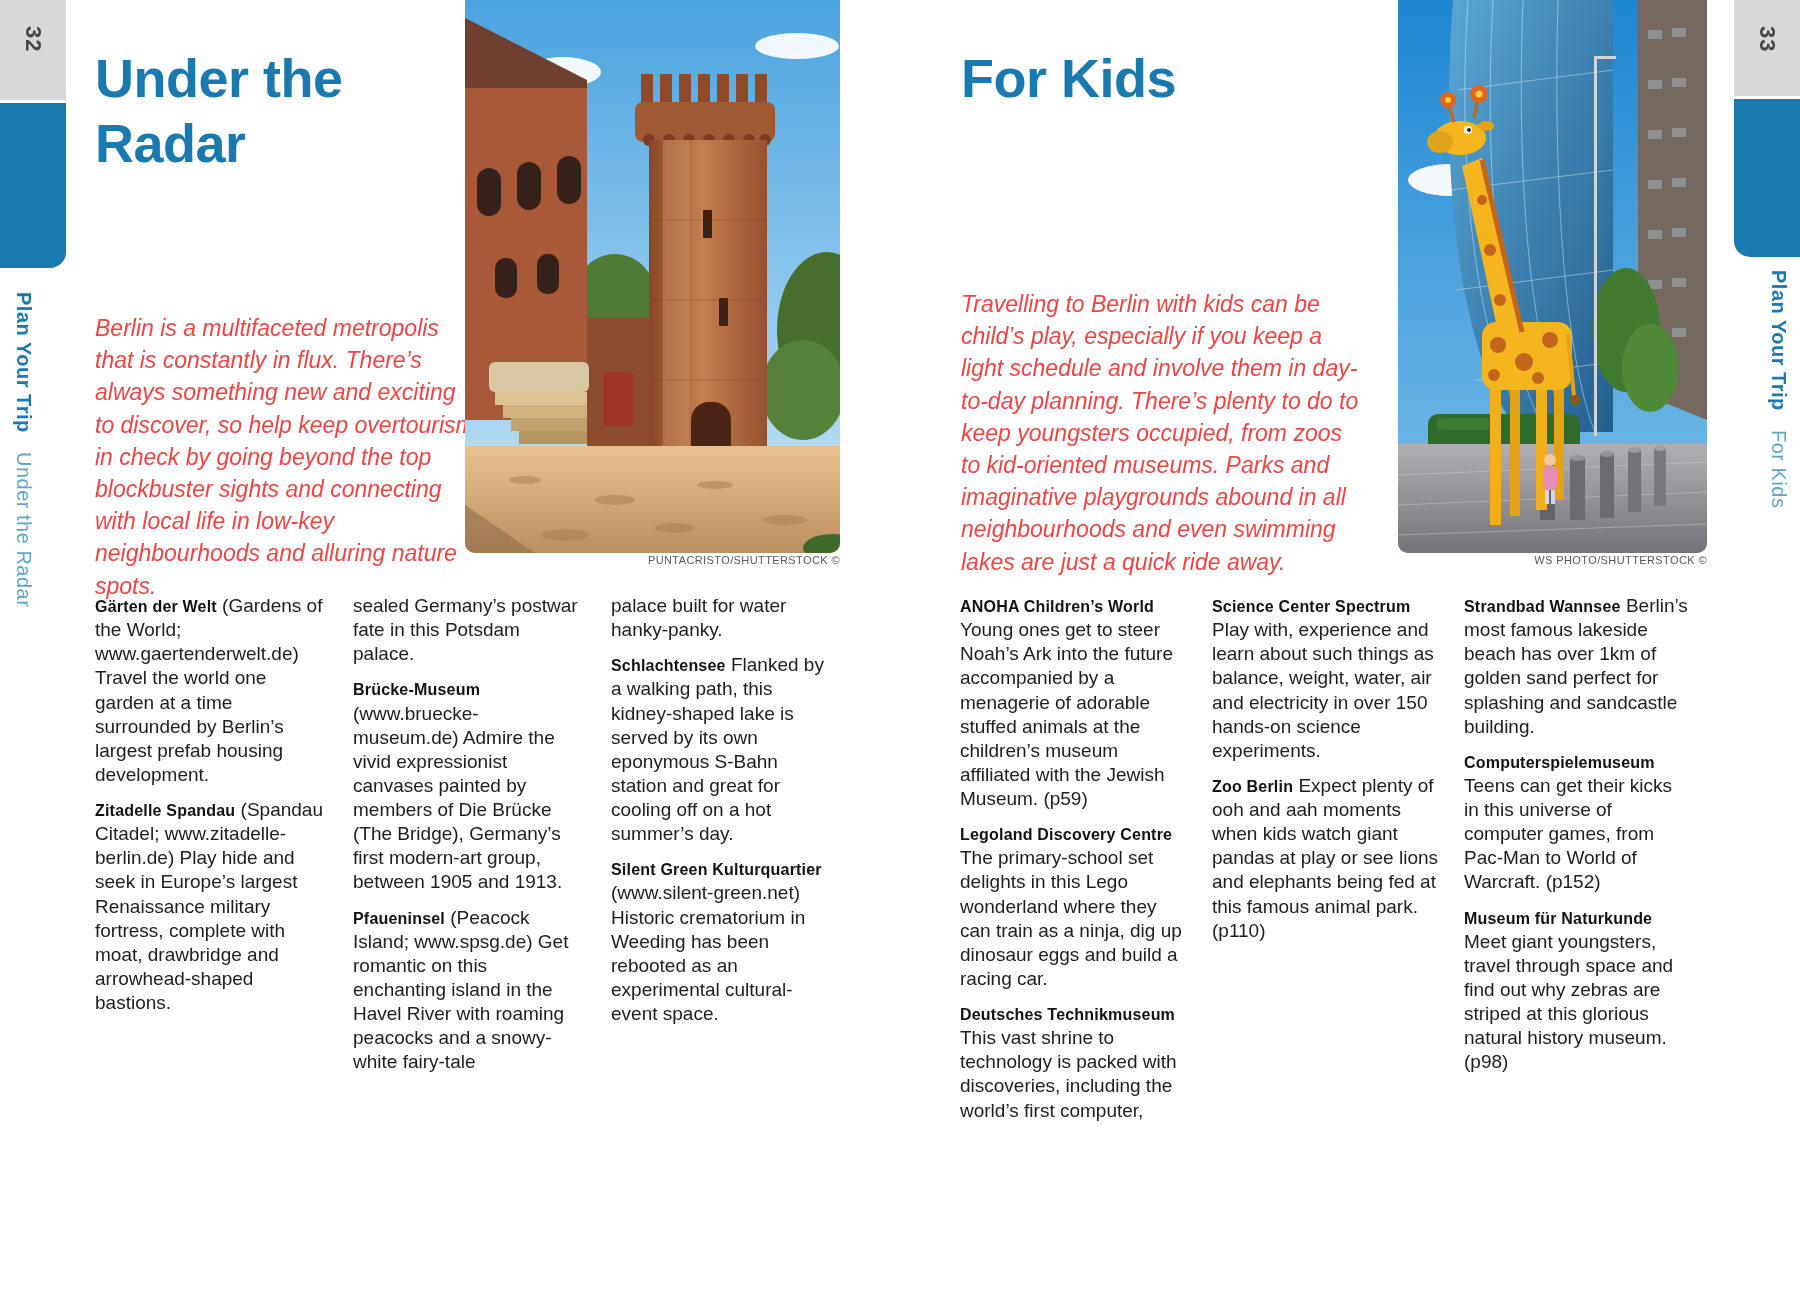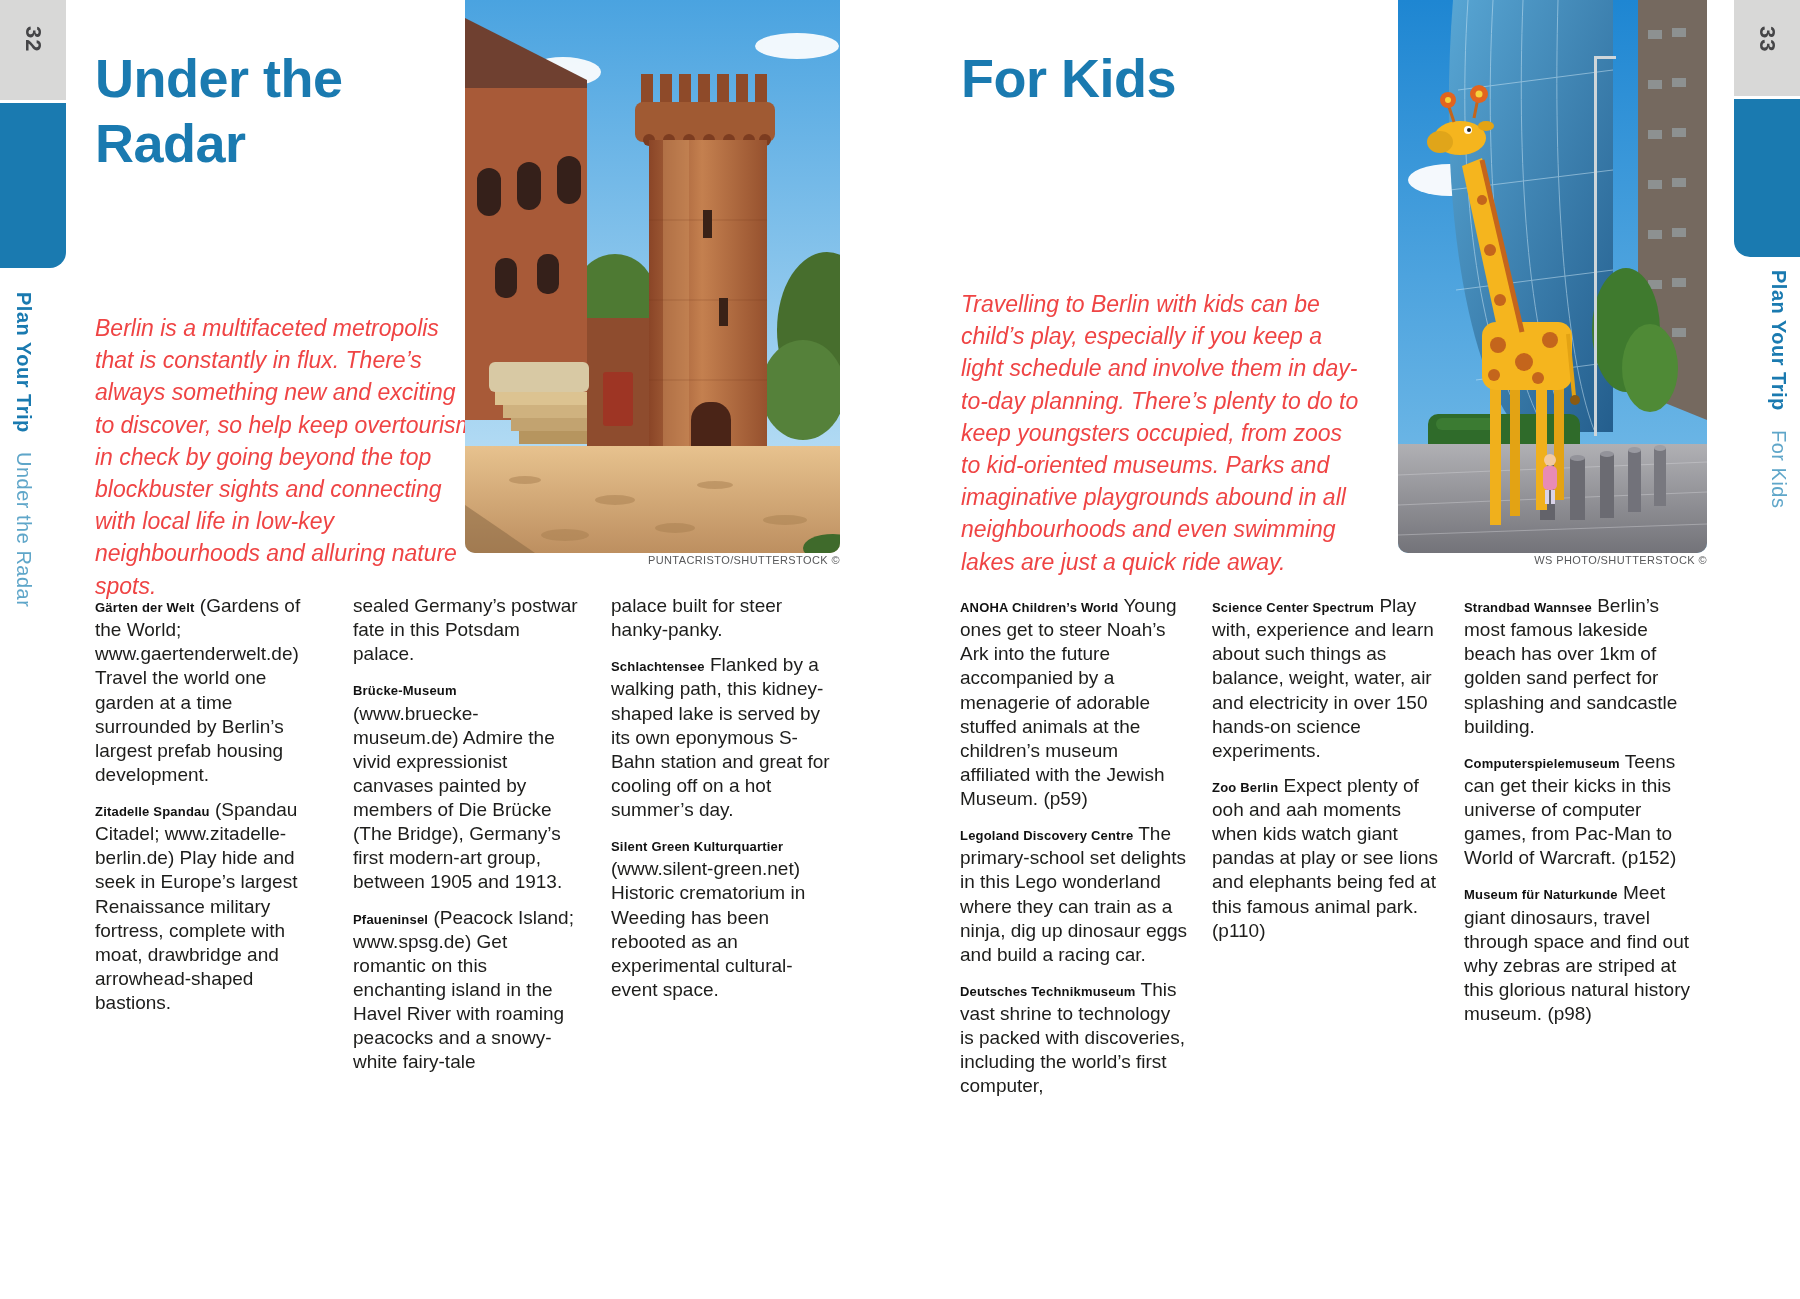--- a/index.html
+++ b/index.html
@@ -45,21 +45,21 @@
   .credit.left{left:465px;width:375px;}
   .credit.right{left:1398px;width:309px;}
 
   
   .cols{position:absolute;top:594px;display:flex;gap:30px;}
   .cols.left{left:95px;}
   .cols.right{left:960px;gap:24px;}
   .col{width:228px;}
   .entry{font-size:19px;line-height:1.27;color:#1d1d1b;}
   .entry + .entry{margin-top:11px;}
-  .term{font-weight:bold;font-size:13px;color:#111;letter-spacing:.2px;}
+  .term{font-weight:bold;font-size:16px;color:#111;letter-spacing:.2px;}
 </style>
 </head>
 <body>
 
 <div class="spread">
 
   <div class="corner left">
     <span class="pagenum">32</span>
   </div>
   <div class="tab left"></div>
@@ -168,21 +168,21 @@
     <div class="col">
         <div class="entry"><span class="term">Gärten der Welt</span><span> (Gardens of the World; www.gaertenderwelt.de) Travel the world one garden at a time surrounded by Berlin’s largest prefab housing development.</span></div>
         <div class="entry"><span class="term">Zitadelle Spandau</span><span> (Spandau Citadel; www.zitadelle-berlin.de) Play hide and seek in Europe’s largest Renaissance military fortress, complete with moat, drawbridge and arrowhead-shaped bastions.</span></div>
       </div>
     <div class="col">
         <div class="entry"><span>sealed Germany’s postwar fate in this Potsdam palace.</span></div>
         <div class="entry"><span class="term">Brücke-Museum</span><span> (www.bruecke-museum.de) Admire the vivid expressionist canvases painted by members of Die Brücke (The Bridge), Germany’s first modern-art group, between 1905 and 1913.</span></div>
         <div class="entry"><span class="term">Pfaueninsel</span><span> (Peacock Island; www.spsg.de) Get romantic on this enchanting island in the Havel River with roaming peacocks and a snowy-white fairy-tale</span></div>
       </div>
     <div class="col">
-        <div class="entry"><span>palace built for steer hanky-panky.</span></div>
+        <div class="entry"><span>palace built for water hanky-panky.</span></div>
         <div class="entry"><span class="term">Schlachtensee</span><span> Flanked by a walking path, this kidney-shaped lake is served by its own eponymous S-Bahn station and great for cooling off on a hot summer’s day.</span></div>
         <div class="entry"><span class="term">Silent Green Kulturquartier</span><span> (www.silent-green.net) Historic crematorium in Weeding has been rebooted as an experimental cultural-event space.</span></div>
       </div>
   </div>
 
   <div class="corner right">
     <span class="pagenum">33</span>
   </div>
   <div class="tab right"></div>
   <div class="side right">
@@ -327,17 +327,17 @@
         <div class="entry"><span class="term">Legoland Discovery Centre</span><span> The primary-school set delights in this Lego wonderland where they can train as a ninja, dig up dinosaur eggs and build a racing car.</span></div>
         <div class="entry"><span class="term">Deutsches Technikmuseum</span><span> This vast shrine to technology is packed with discoveries, including the world’s first computer,</span></div>
       </div>
     <div class="col">
         <div class="entry"><span class="term">Science Center Spectrum</span><span> Play with, experience and learn about such things as balance, weight, water, air and electricity in over 150 hands-on science experiments.</span></div>
         <div class="entry"><span class="term">Zoo Berlin</span><span> Expect plenty of ooh and aah moments when kids watch giant pandas at play or see lions and elephants being fed at this famous animal park. (p110)</span></div>
       </div>
     <div class="col">
         <div class="entry"><span class="term">Strandbad Wannsee</span><span> Berlin’s most famous lakeside beach has over 1km of golden sand perfect for splashing and sandcastle building.</span></div>
         <div class="entry"><span class="term">Computerspielemuseum</span><span> Teens can get their kicks in this universe of computer games, from Pac-Man to World of Warcraft. (p152)</span></div>
-        <div class="entry"><span class="term">Museum für Naturkunde</span><span> Meet giant dinosaurs, travel through space and find out why zebras are striped at this glorious natural history museum. (p98)</span></div>
+        <div class="entry"><span class="term">Museum für Naturkunde</span><span> Meet giant youngsters, travel through space and find out why zebras are striped at this glorious natural history museum. (p98)</span></div>
       </div>
   </div>
 
 </div>
 
 </body></html>

